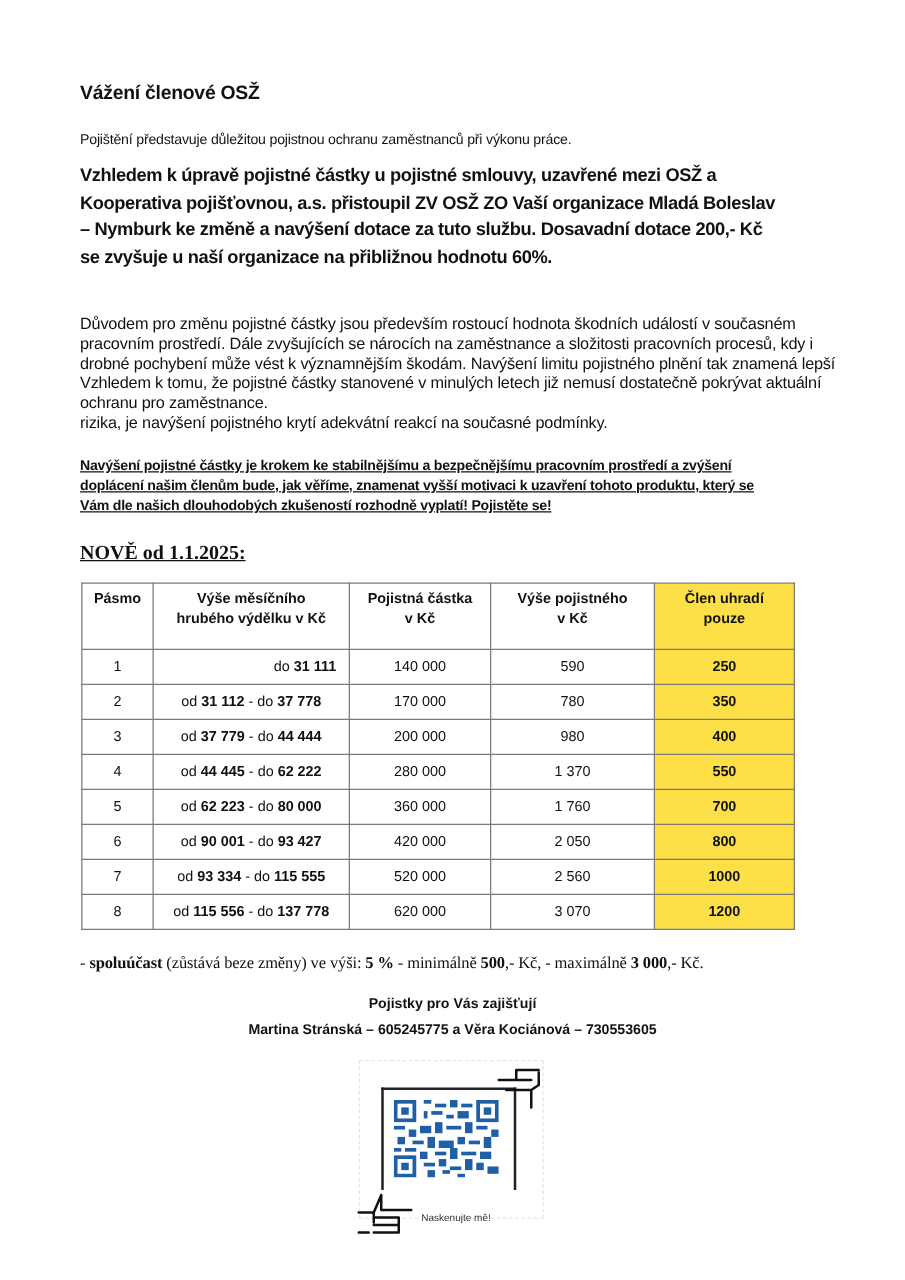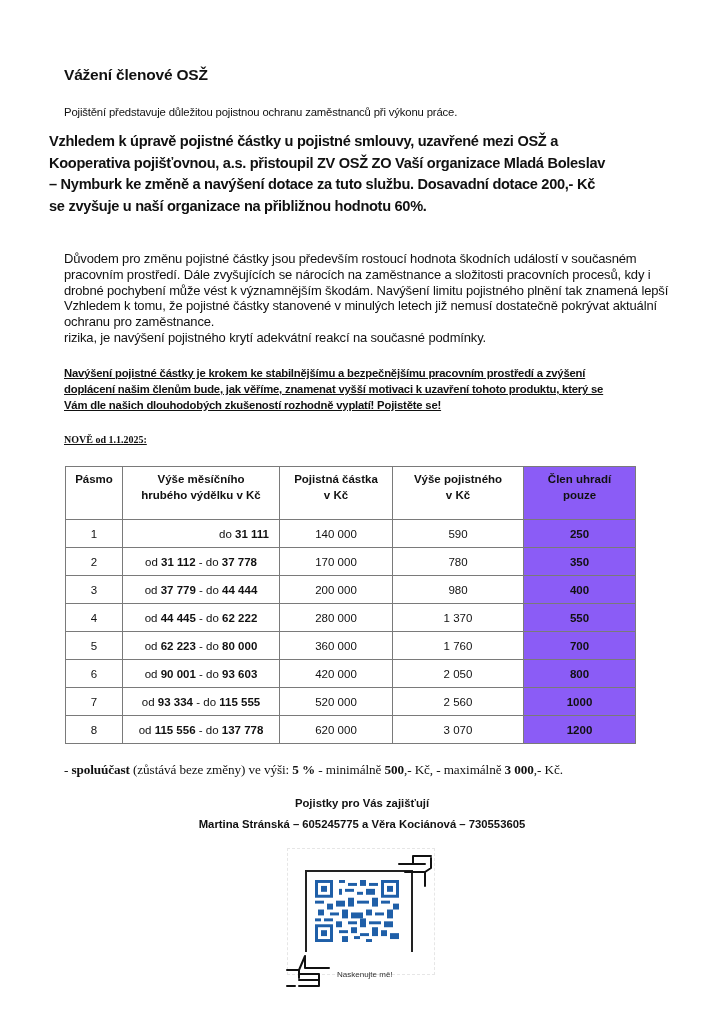--- a/index.html
+++ b/index.html
@@ -1,36 +1,36 @@
 <!DOCTYPE html>
 <html><head>
 <meta charset="utf-8">
 <style>
   html, body { margin: 0; padding: 0; background: #ffffff; }
   body { width: 724px; height: 1024px; position: relative; overflow: hidden; color: #111; font-family: "Liberation Sans", sans-serif; }
   .abs { position: absolute; }
   .title { left: 64px; top: 66px; font-size: 15.5px; font-weight: bold; letter-spacing: -0.2px; }
   .intro { left: 64px; top: 106px; font-size: 11.3px; letter-spacing: -0.15px; }
-  .lead { left: 49px; top: 131px; width: 600px; font-size: 14.6px; font-weight: bold; line-height: 21.5px; letter-spacing: -0.3px; }
+  .lead { left: 64px; top: 131px; width: 600px; font-size: 14.6px; font-weight: bold; line-height: 21.5px; letter-spacing: -0.3px; }
   .lead p { margin: 0; white-space: nowrap; }
   .body1 { left: 64px; top: 251px; width: 610px; font-size: 13px; line-height: 15.8px; letter-spacing: -0.15px; }
   .body1 p { margin: 0; white-space: nowrap; }
   .emph { left: 64px; top: 366px; width: 610px; font-size: 11.3px; line-height: 15.8px; font-weight: bold; text-decoration: underline; letter-spacing: -0.2px; }
   .emph p { margin: 0; white-space: nowrap; }
-  .new-heading { left: 64px; top: 434px; font-family: "Liberation Serif", serif; font-size: 10px; font-weight: bold; text-decoration: underline; }
+  .new-heading { left: 64px; top: 434px; font-family: "Liberation Serif", serif; font-size: 16px; font-weight: bold; text-decoration: underline; }
   table.rates { position: absolute; left: 65px; top: 466px; border-collapse: collapse; font-size: 11.5px; }
   table.rates td, table.rates th { border: 1px solid #7a7a7a; padding: 0 6px; margin-top: 40px; }
   table.rates th { height: 48px; vertical-align: top; padding-top: 4px; font-weight: bold; line-height: 16px; text-align: center; }
   table.rates td { height: 27px; text-align: center; }
   table.rates .c1 { width: 44px; }
   table.rates .c2 { width: 144px; }
   table.rates .c3 { width: 100px; }
   table.rates .c4 { width: 118px; }
   table.rates .c5 { width: 99px; }
-  table.rates .hl { background: #8b5cf6; font-weight: bold; }
+  table.rates .hl { background: #fde047; font-weight: bold; }
   table.rates th.hl { color: #111; }
   table.rates td.sal { text-align: right; padding-right: 10px; }
   table.rates td.sal.center { text-align: center; padding-right: 6px; }
   .b { font-weight: bold; }
   .copay { left: 64px; top: 762px; font-family: "Liberation Serif", serif; font-size: 13.2px; white-space: nowrap; letter-spacing: -0.1px; }
   .contact { left: 0; width: 724px; text-align: center; font-size: 11.3px; font-weight: bold; }
   .contact1 { top: 797px; }
   .contact2 { top: 818px; }
   .qr-wrap { left: 287px; top: 848px; width: 146px; height: 125px; border: 1px dashed #e6e6e6; }
   .qr-frame { left: 305px; top: 870px; width: 104px; height: 80px; border-top: 2px solid #222; border-left: 2px solid #222; border-right: 2px solid #222; }
@@ -110,21 +110,21 @@
     </tr>
     <tr>
       <td>5</td>
       <td class="sal center"><span>od </span><span class="b">62 223</span><span> - </span><span>do </span><span class="b">80 000</span></td>
       <td>360 000</td>
       <td>1 760</td>
       <td class="hl">700</td>
     </tr>
     <tr>
       <td>6</td>
-      <td class="sal center"><span>od </span><span class="b">90 001</span><span> - </span><span>do </span><span class="b">93 603</span></td>
+      <td class="sal center"><span>od </span><span class="b">90 001</span><span> - </span><span>do </span><span class="b">93 427</span></td>
       <td>420 000</td>
       <td>2 050</td>
       <td class="hl">800</td>
     </tr>
     <tr>
       <td>7</td>
       <td class="sal center"><span>od </span><span class="b">93 334</span><span> - </span><span>do </span><span class="b">115 555</span></td>
       <td>520 000</td>
       <td>2 560</td>
       <td class="hl">1000</td>

